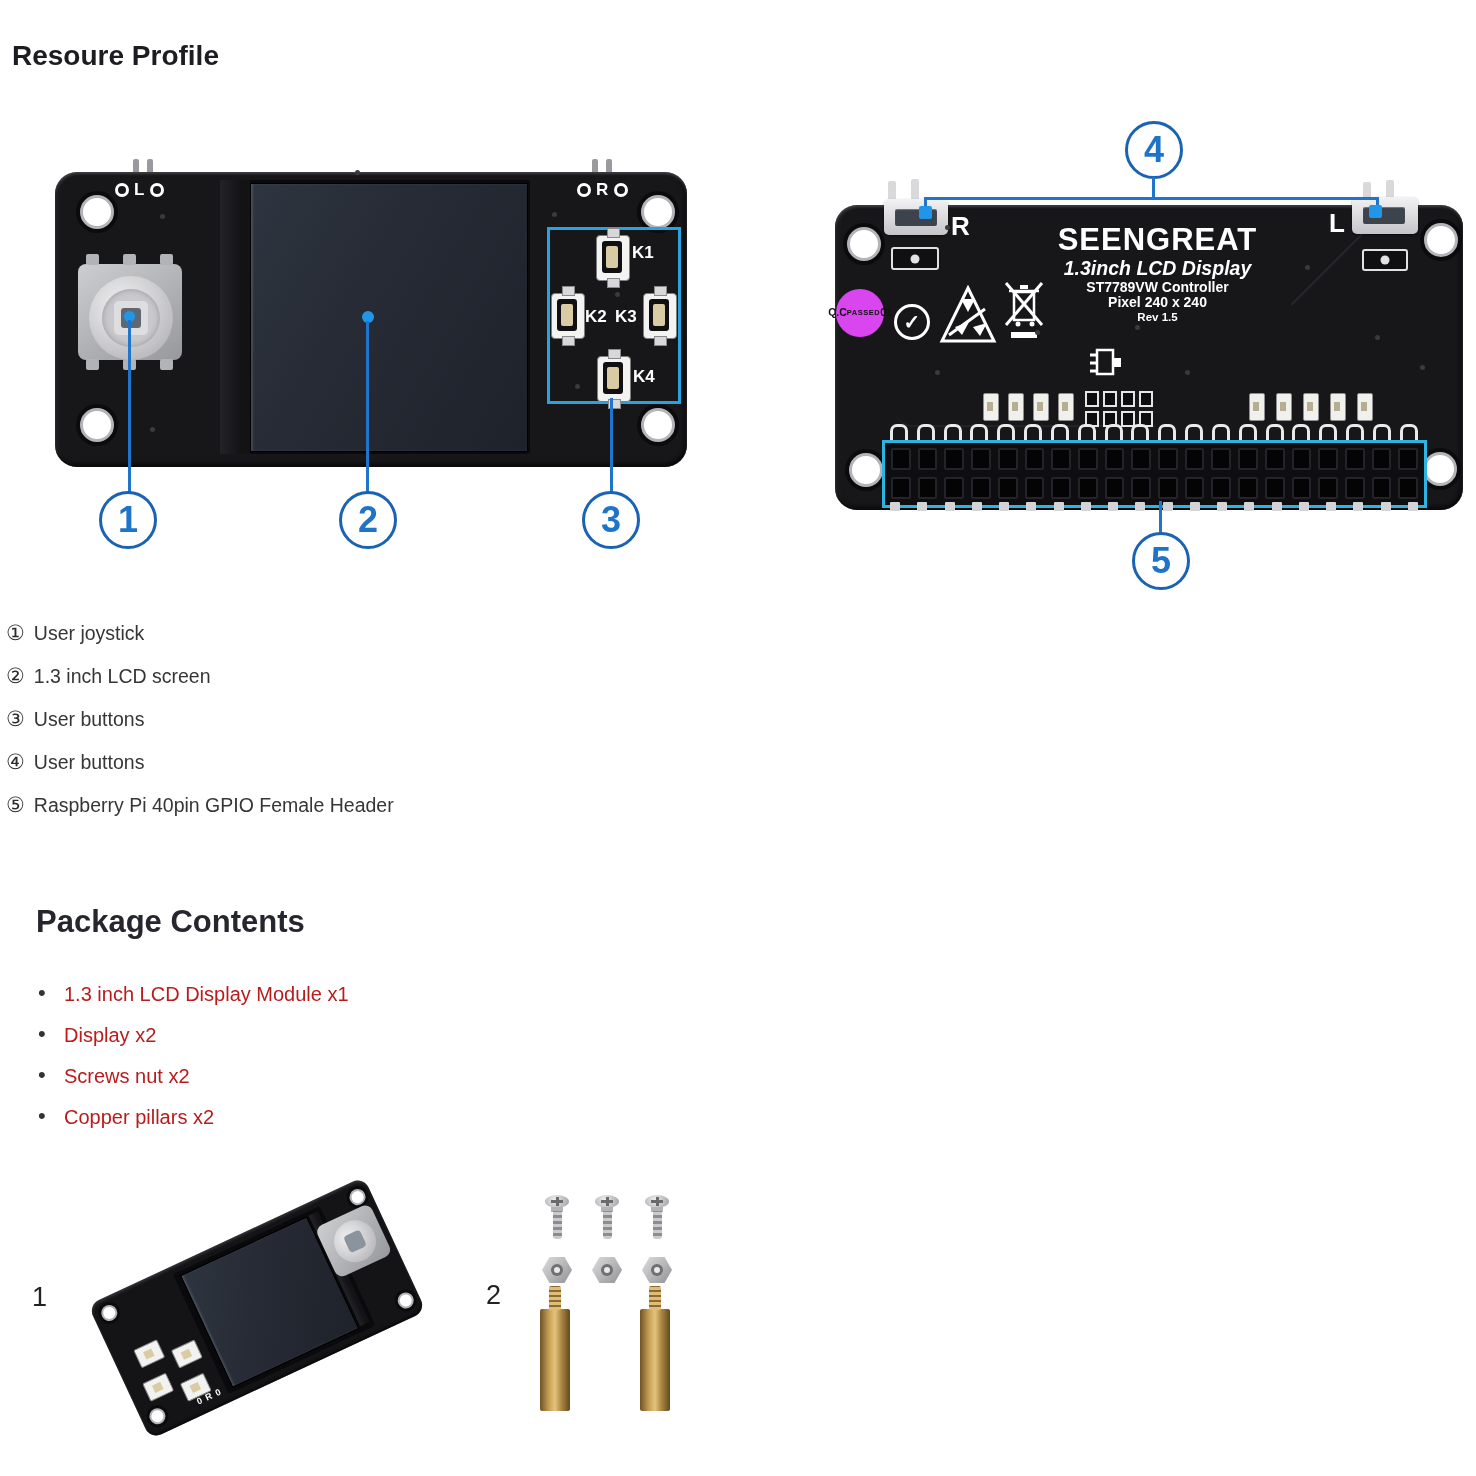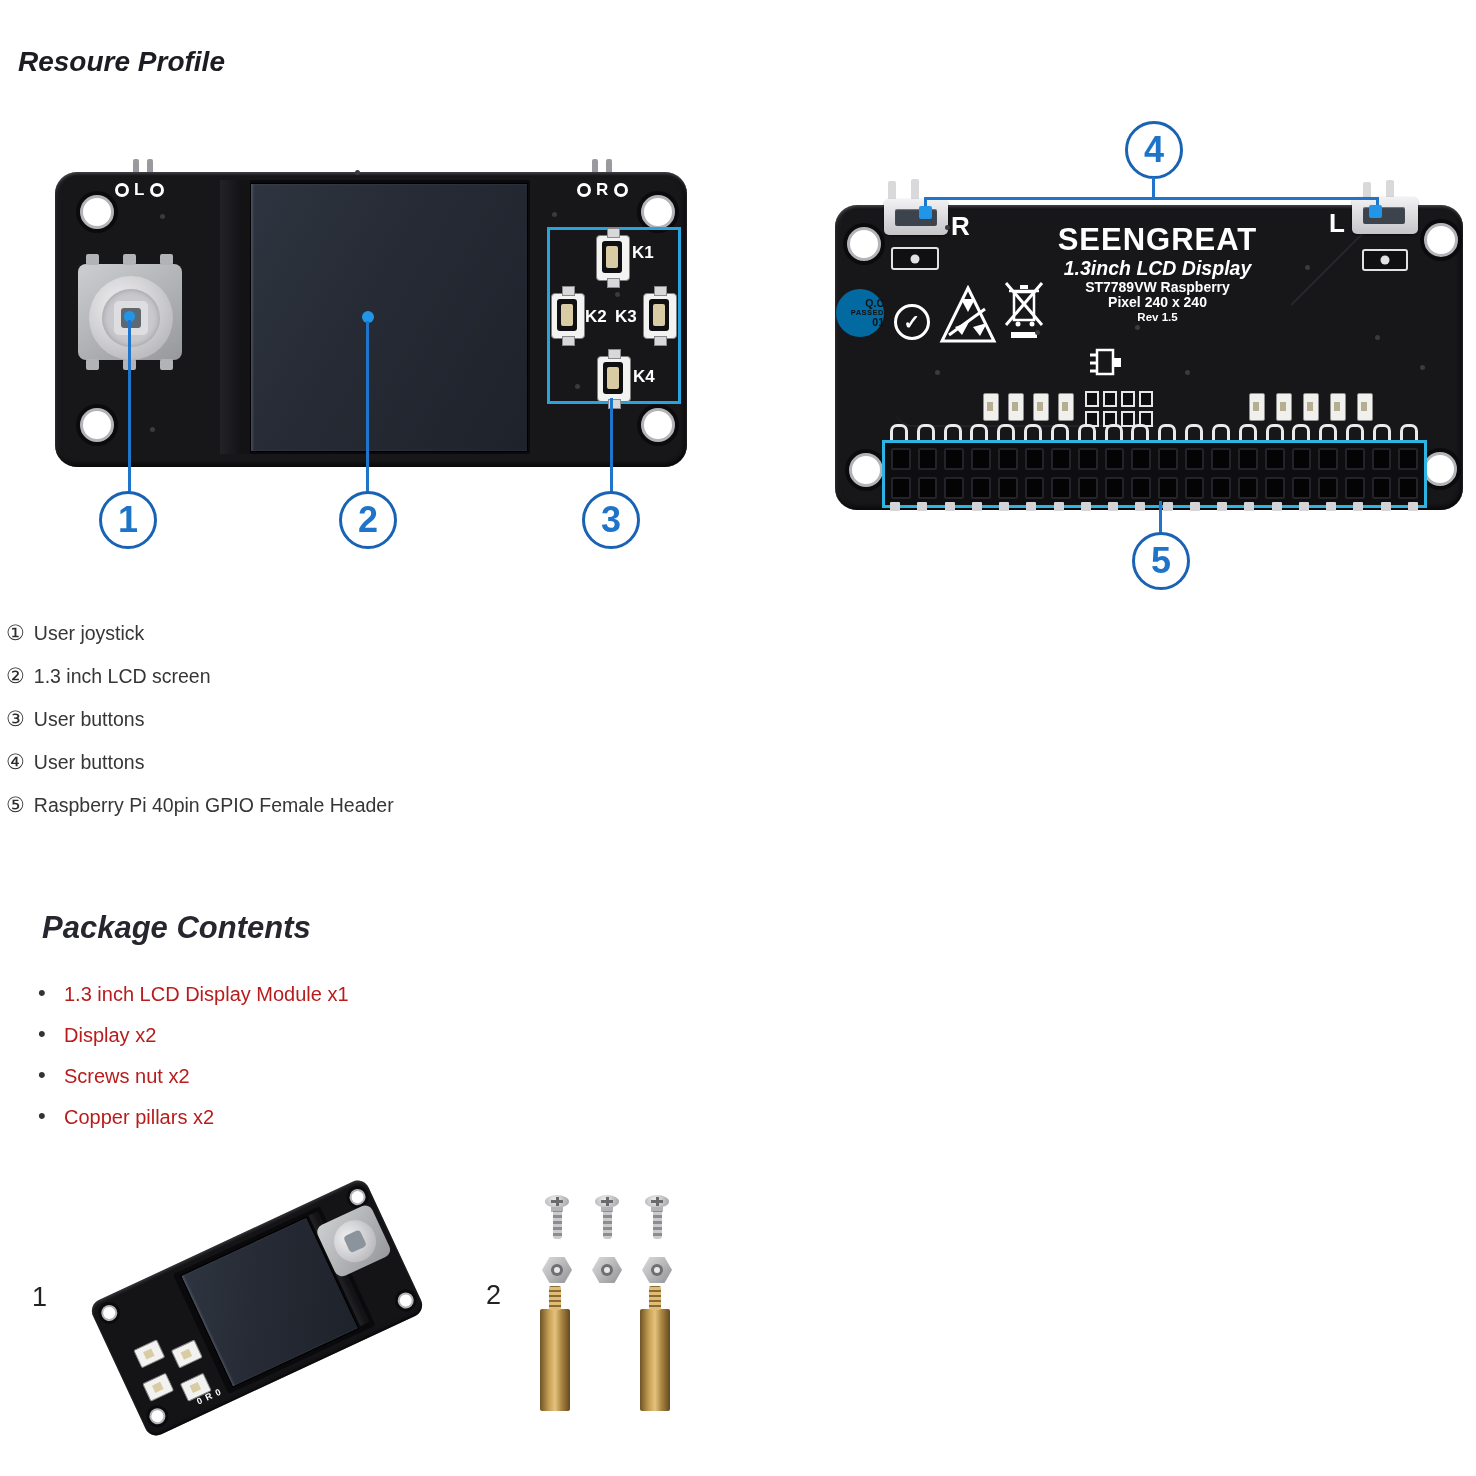--- a/index.html
+++ b/index.html
@@ -1,19 +1,19 @@
 <!DOCTYPE html>
 <html><head>
 <meta charset="utf-8">
 <style>
   html,body{margin:0;padding:0;background:#fff;}
   .page{position:relative;width:1476px;height:1476px;background:#ffffff;overflow:hidden;
         font-family:"Liberation Sans",sans-serif;}
   .abs{position:absolute;}
-  h1,h2{margin:10px;font-family:"Liberation Sans",sans-serif;font-style:italic;}
+  h1,h2{margin:4px;font-family:"Liberation Sans",sans-serif;}
 
   
   .board{position:absolute;background:#17171a;border-radius:22px;
          box-shadow:inset 0 2px 3px rgba(160,160,168,.30), inset 0 -3px 4px rgba(0,0,0,.65),
                     inset 3px 0 4px rgba(110,110,118,.18), inset -3px 0 4px rgba(0,0,0,.4);}
   .hole{position:absolute;width:28px;height:28px;background:#fff;border:3px solid #b4b4b8;
         border-radius:50%;box-shadow:0 0 0 4px #0b0b0d;}
   .hole.sm{width:12px;height:12px;border-width:2px;box-shadow:0 0 0 3px #0b0b0d;}
   .silk{position:absolute;display:flex;align-items:center;gap:5px;color:#fff;font-weight:bold;
         font-size:17px;letter-spacing:1px;}
@@ -58,22 +58,22 @@
   
   .tactsw{position:absolute;background:linear-gradient(180deg,#f2f2f4,#c5c5c9);border-radius:5px;
           box-shadow:0 1px 2px rgba(0,0,0,.5);}
   .tactsw .in{position:absolute;left:11px;top:10px;width:42px;height:17px;background:#3c434d;border-radius:2px;
               box-shadow:inset 0 1px 1px rgba(255,255,255,.3);}
   .swlabel{position:absolute;color:#fff;font-weight:bold;font-size:26px;}
   .comp{position:absolute;background:#101013;border:2px solid #e2e2e4;border-radius:3px;}
   .comp .c{position:absolute;left:50%;top:50%;transform:translate(-50%,-50%);width:9px;height:9px;
            background:#e2e2e4;border-radius:50%;}
   .brand{position:absolute;color:#fff;text-align:center;font-weight:bold;line-height:1.12;}
-  .qc{position:absolute;width:48px;height:48px;background:#0369a1;border-radius:50%;color:#111;
-      display:flex;flex-direction:column;align-items:flex-end;justify-content:center;font-weight:bold;
+  .qc{position:absolute;width:48px;height:48px;background:#d946ef;border-radius:50%;color:#111;
+      display:flex;flex-direction:row;align-items:center;justify-content:center;font-weight:bold;
       line-height:1.05;}
   .rohs{position:absolute;width:30px;height:30px;border:3px solid #fff;border-radius:50%;color:#fff;
         display:flex;align-items:center;justify-content:center;font-size:20px;font-weight:bold;}
   .smd{position:relative;width:14px;height:26px;background:#f0f0ec;border:1px solid #8f8f92;
        border-radius:2px;}
   .smd i{position:absolute;left:3px;top:8px;width:6px;height:9px;background:#b6ae92;display:block;}
   .arch{width:12px;height:17px;border:3px solid #eaeaea;border-bottom:none;border-radius:7px 7px 0 0;}
   .tail{width:10px;height:9px;background:#d4d4d7;border-radius:1px;}
   .hcell{background:#040405;border:2px solid #232329;border-radius:2px;height:18px;}
   .tiny{width:10px;height:12px;background:#0d0d0f;border:2px solid #e6e6e6;}
@@ -235,21 +235,21 @@
       <div class="in"></div>
     </div>
     <div class="swlabel" style="left:494px;top:3px;">L</div>
     <div class="comp" style="left:527px;top:44px;width:42px;height:18px;">
         <span class="c"></span>
       </div>
 
     <div class="brand" style="left:205px;top:18px;width:235px;">
       <div style="font-size:31px;letter-spacing:1px;">SEENGREAT</div>
       <div style="font-size:19.5px;font-style:italic;">1.3inch LCD Display</div>
-      <div style="font-size:14px;">ST7789VW  Raspberry</div>
+      <div style="font-size:14px;">ST7789VW  Controller</div>
       <div style="font-size:14px;">Pixel 240 x 240</div>
       <div style="font-size:11.5px;">Rev 1.5</div>
     </div>
 
     <div class="qc" style="left:1px;top:84px;">
       <span style="font-size:10.5px;">Q.C</span>
       <span style="font-size:7.5px;letter-spacing:.5px;">PASSED</span>
       <span style="font-size:10.5px;">01</span>
     </div>
     <div class="rohs" style="left:59px;top:99px;">

